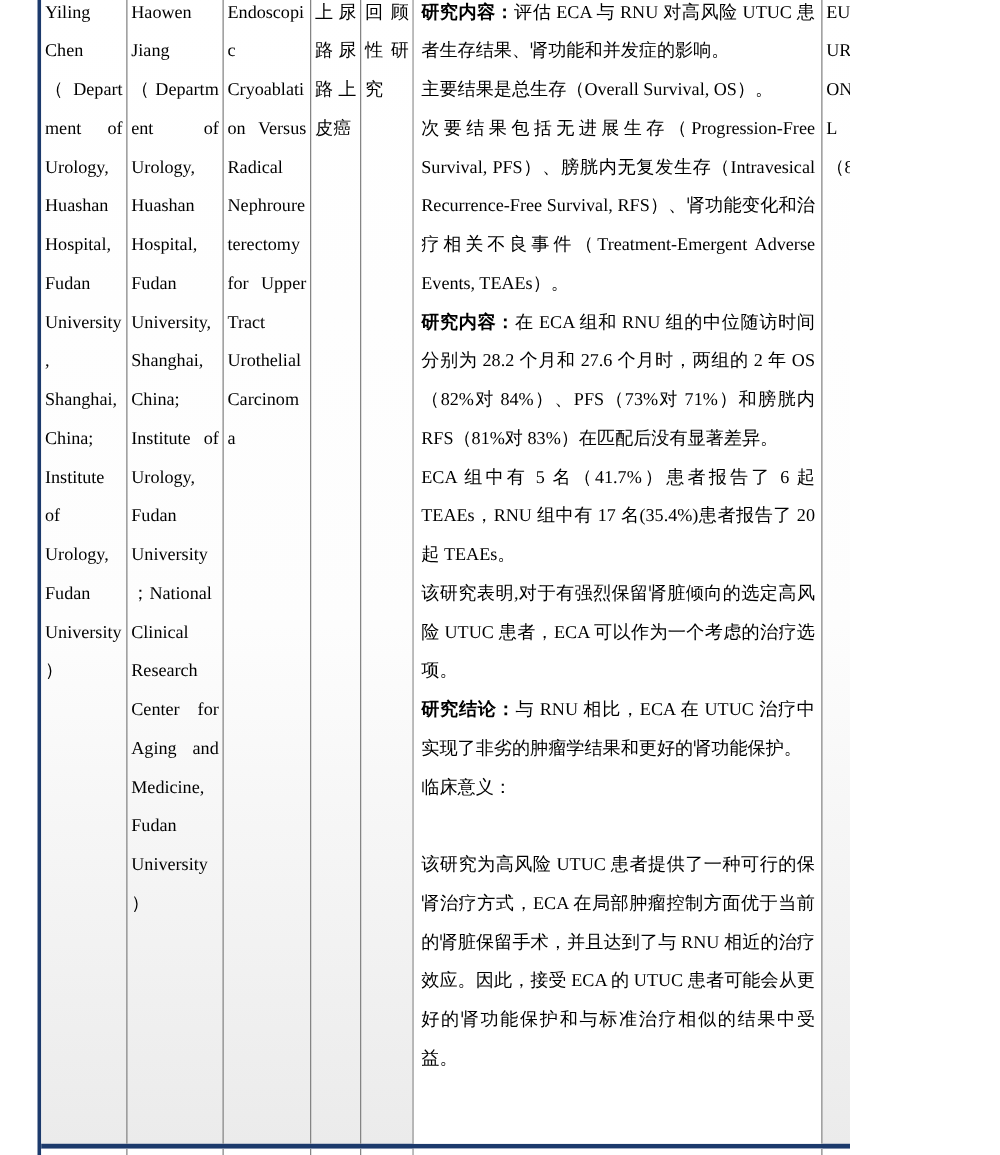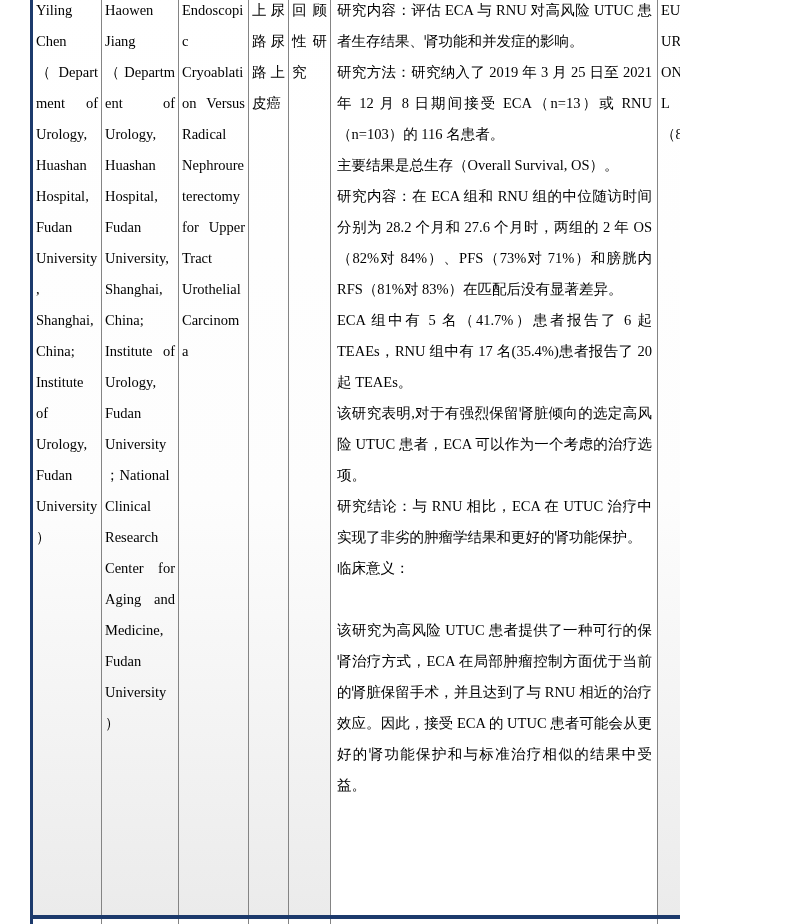--- a/index.html
+++ b/index.html
@@ -54,42 +54,42 @@
   .c5{flex:0 0 42px;}
   .c6{flex:0 0 327px;padding:0 5px 0 6px;background:#ffffff;}
   .c7{flex:0 0 56px;}
   .c8{flex:0 0 30px;}
   .c9{flex:0 0 27px;}
   .c6 p{
     margin:0;
     min-height:31px;
     text-align:justify;
   }
-  .p-label{font-weight:normal;margin-top:16px;}
+  .p-label{font-weight:bold;margin-top:16px;}
   .row-divider{
     height:4px;
     background:var(--outer);
   }
 </style>
 </head>
 <body>
 
 <div class="page">
   <div class="doc-table">
 
     <div class="row main-row">
       <div class="cell c1">Yiling Chen（Department of Urology, Huashan Hospital, Fudan University, Shanghai, China; Institute of Urology, Fudan University）</div>
       <div class="cell c2">Haowen Jiang（Department of Urology, Huashan Hospital, Fudan University, Shanghai, China; Institute of Urology, Fudan University；National Clinical Research Center for Aging and Medicine, Fudan University）</div>
       <div class="cell c3">Endoscopic Cryoablation Versus Radical Nephroureterectomy for Upper Tract Urothelial Carcinoma</div>
       <div class="cell c4">上尿路尿路上皮癌</div>
       <div class="cell c5">回顾性研究</div>
       <div class="cell c6">
         <p><span class="p-label">研究内容：</span><span>评估 ECA 与 RNU 对高风险 UTUC 患者生存结果、肾功能和并发症的影响。</span></p>
-        <p><span class="p-label">研究方法：</span><span>研究纳入了 2019 年 3 月 25 日至 2021 年 12 月 8 日期间接受 ECA（n=13）或 RNU（n=103）的 116 名患者。</span></p>
         <p><span class="p-label"></span><span>主要结果是总生存（Overall Survival, OS）。</span></p>
+        <p><span class="p-label"></span><span>次要结果包括无进展生存（Progression-Free Survival, PFS）、膀胱内无复发生存（Intravesical Recurrence-Free Survival, RFS）、肾功能变化和治疗相关不良事件（Treatment-Emergent Adverse Events, TEAEs）。</span></p>
         <p><span class="p-label">研究内容：</span><span>在 ECA 组和 RNU 组的中位随访时间分别为 28.2 个月和 27.6 个月时，两组的 2 年 OS（82%对 84%）、PFS（73%对 71%）和膀胱内 RFS（81%对 83%）在匹配后没有显著差异。</span></p>
         <p><span class="p-label"></span><span>ECA 组中有 5 名（41.7%）患者报告了 6 起 TEAEs，RNU 组中有 17 名(35.4%)患者报告了 20 起 TEAEs。</span></p>
         <p><span class="p-label"></span><span>该研究表明,对于有强烈保留肾脏倾向的选定高风险 UTUC 患者，ECA 可以作为一个考虑的治疗选项。</span></p>
         <p><span class="p-label">研究结论：</span><span>与 RNU 相比，ECA 在 UTUC 治疗中实现了非劣的肿瘤学结果和更好的肾功能保护。</span></p>
         <p><span class="p-label"></span><span>临床意义：</span></p>
         <p><span class="p-label"></span><span></span></p>
         <p><span class="p-label"></span><span>该研究为高风险 UTUC 患者提供了一种可行的保肾治疗方式，ECA 在局部肿瘤控制方面优于当前的肾脏保留手术，并且达到了与 RNU 相近的治疗效应。因此，接受 ECA 的 UTUC 患者可能会从更好的肾功能保护和与标准治疗相似的结果中受益。</span></p>
       </div>
       <div class="cell c7">EUR UROL ONCOL（8.2）</div>
       <div class="cell c8">1</div>

